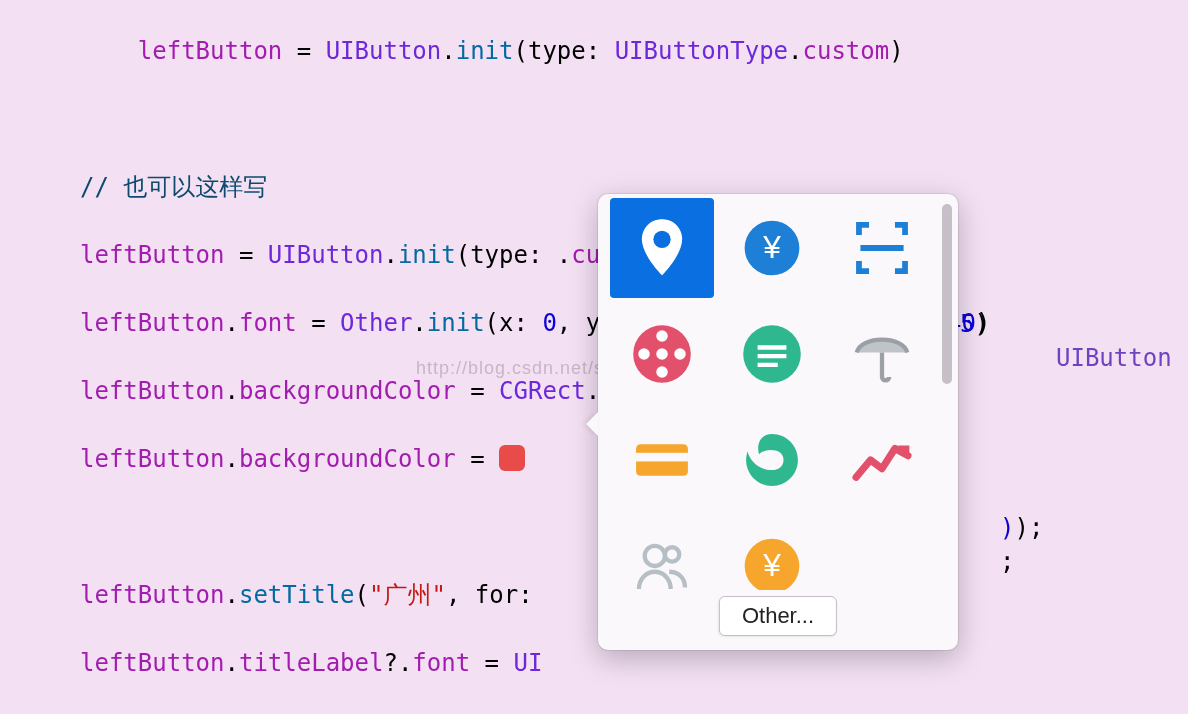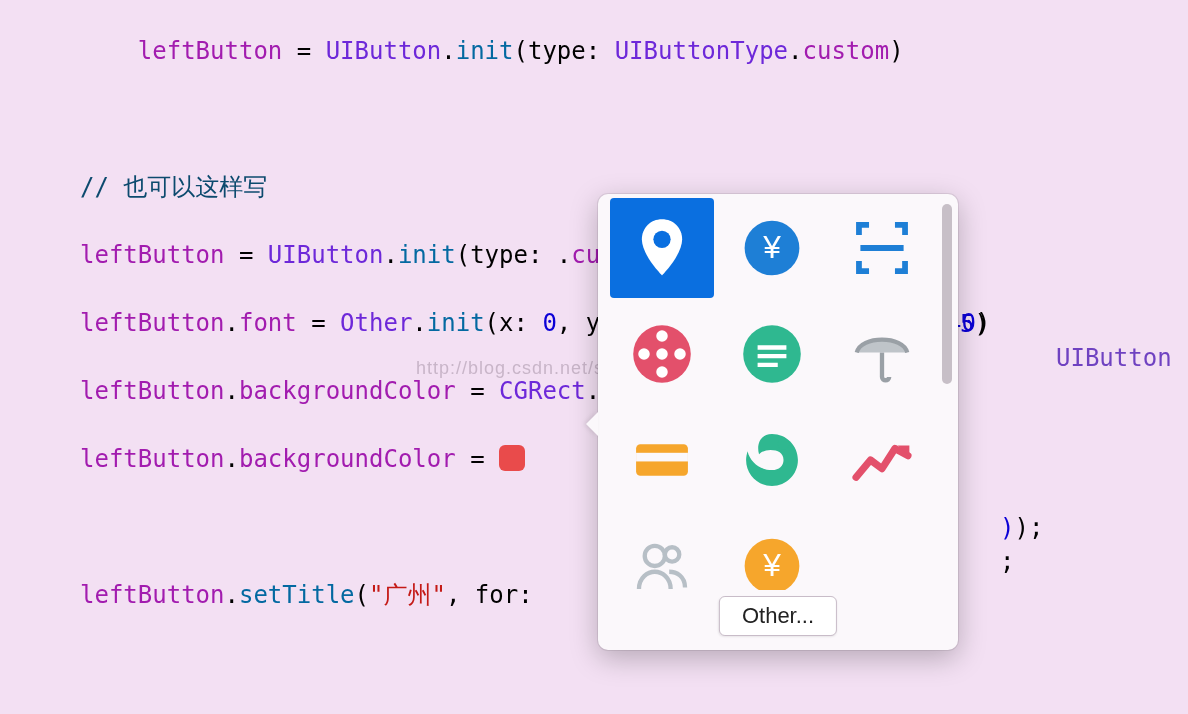--- a/index.html
+++ b/index.html
@@ -121,20 +121,21 @@
 <div class="code-area">
 <span class="line"><span class="purple">    leftButton</span> = <span class="teal">UIButton</span>.<span class="lightpurple">init</span>(type: <span class="teal">UIButtonType</span>.<span class="purple">custom</span>)</span>
 <span class="line"></span>
 <span class="line"><span class="green">// 也可以这样写</span></span>
 <span class="line"><span class="purple">leftButton</span> = <span class="teal">UIButton</span>.<span class="lightpurple">init</span>(type: .<span class="purple">custom</span>)</span>
 <span class="line"><span class="purple">leftButton</span>.<span class="purple">font</span> = <span class="teal">Other</span>.<span class="lightpurple">init</span>(x: <span class="blue">0</span>, y: <span class="blue">0</span>, width: <span class="blue">70</span>, height: <span class="blue">40</span>)</span>
 <span class="line"><span class="purple">leftButton</span>.<span class="purple">backgroundColor</span> = <span class="teal">CGRect</span>.<span class="purple">clear</span></span>
 <span class="line"><span class="purple">leftButton</span>.<span class="purple">backgroundColor</span> = <span class="swatch"></span></span>
 <span class="line"></span>
 <span class="line"><span class="purple">leftButton</span>.<span class="lightpurple">setTitle</span>(<span class="red">"广州"</span>, for:</span>
+<span class="line"><span class="purple">leftButton</span>.<span class="purple">titleLabel</span>?.<span class="purple">font</span> = <span class="teal">UI</span></span>
 
 
 
 
 
 
 
 
 
 

